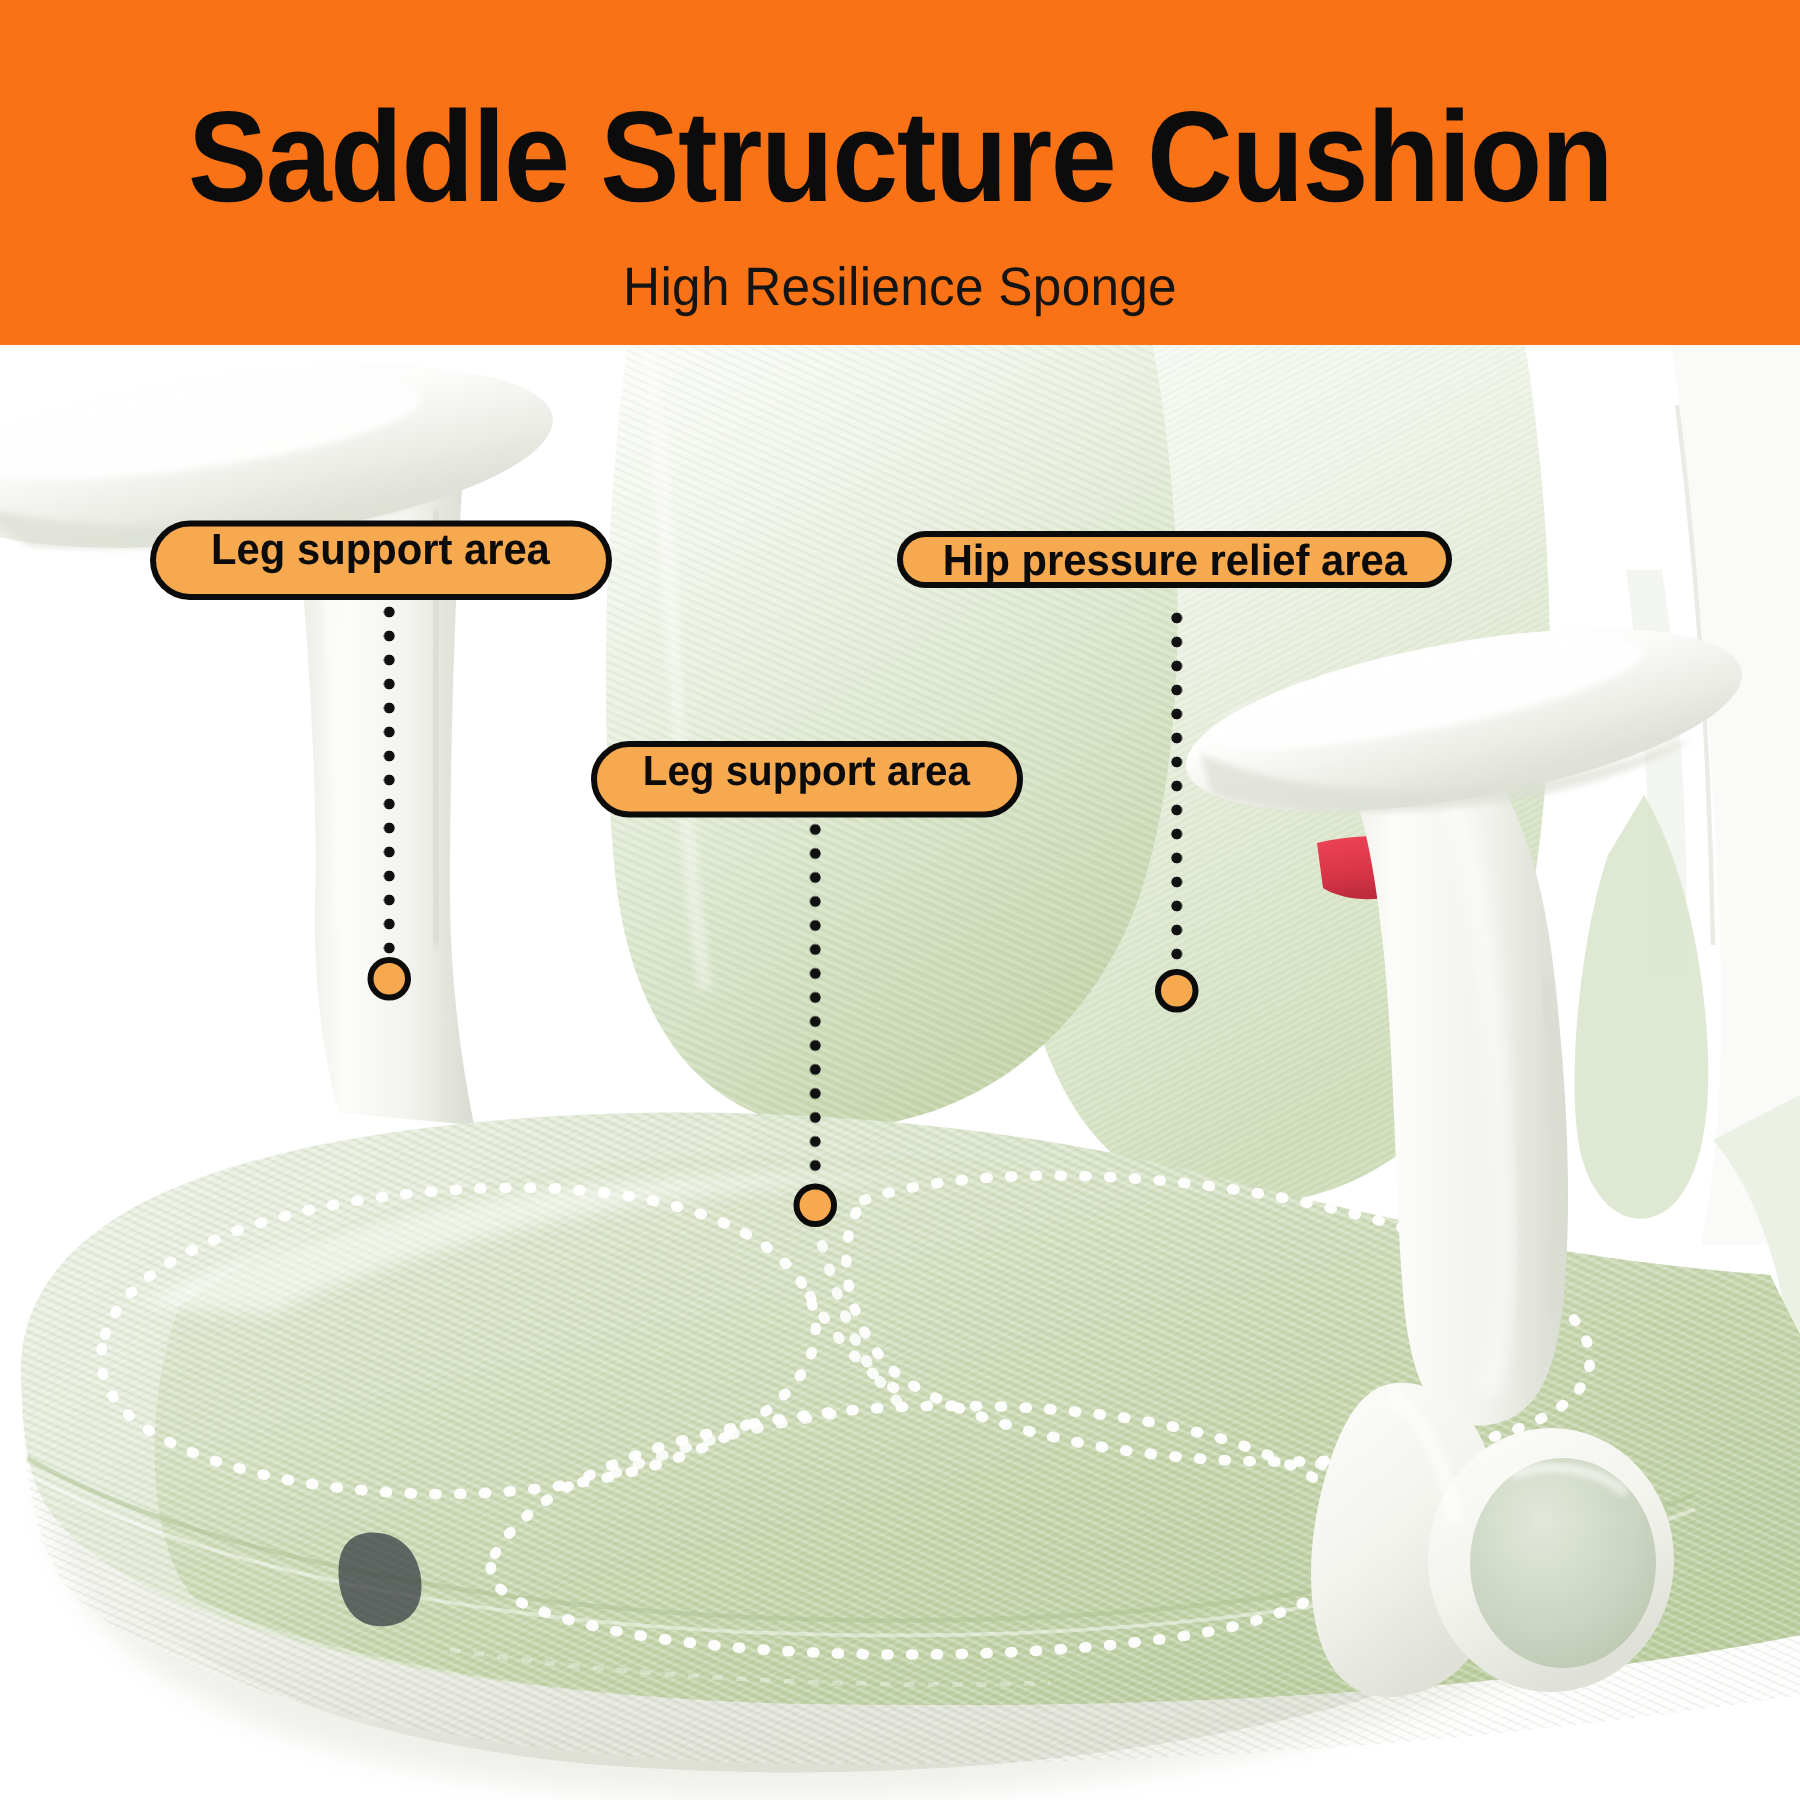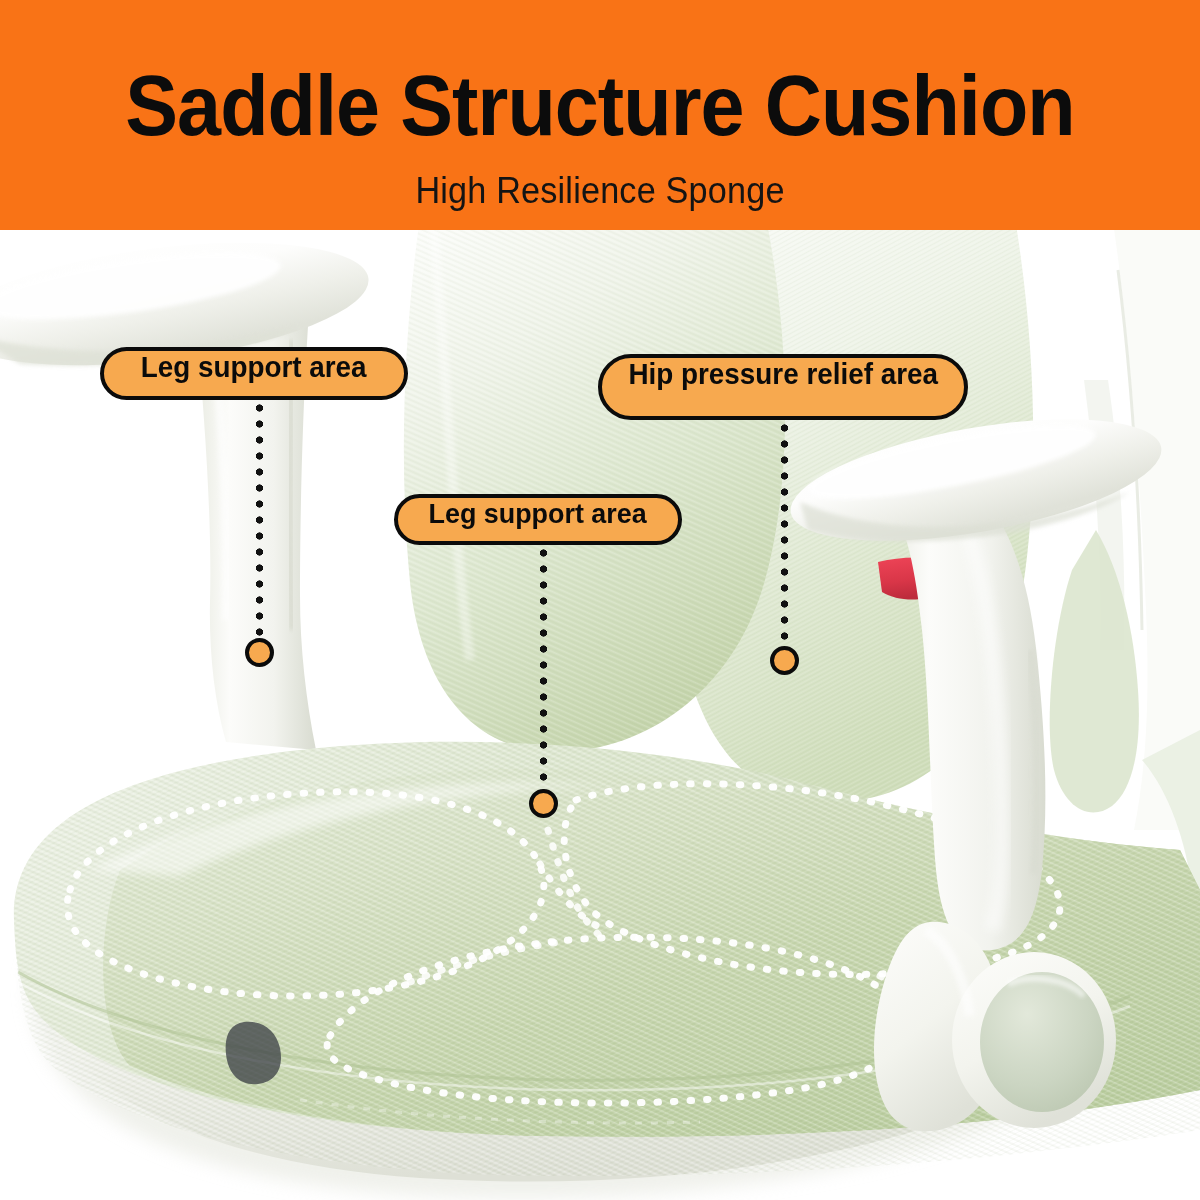--- a/index.html
+++ b/index.html
@@ -50,21 +50,21 @@
     border:4px solid #0b0b0b;
     border-radius:999px;
     color:#0b0b0b;
     font-family:"Liberation Sans", sans-serif;
     font-weight:700;
     white-space:nowrap;
     z-index:40;
   }
   .badge span { display:block; transform:scaleX(0.96); transform-origin:center; }
   #badge-leg-upper { left:100px;  top:347px; width:308px; height:53px; font-size:29px; }
-  #badge-hip       { left:598px;  top:354px; width:370px; height:66px; font-size:29px; }
+  #badge-hip       { left:598px;  top:354px; width:370px; height:38px; font-size:29px; }
   #badge-leg-lower { left:394px;  top:494px; width:288px; height:51px; font-size:28px; }
 
   
   .connector {
     position:absolute;
     width:9px;
     z-index:35;
     background-image:radial-gradient(circle at 50% 50%, #111 3.4px, rgba(0,0,0,0) 3.8px);
     background-size:9px 16px;
     background-repeat:repeat-y;

